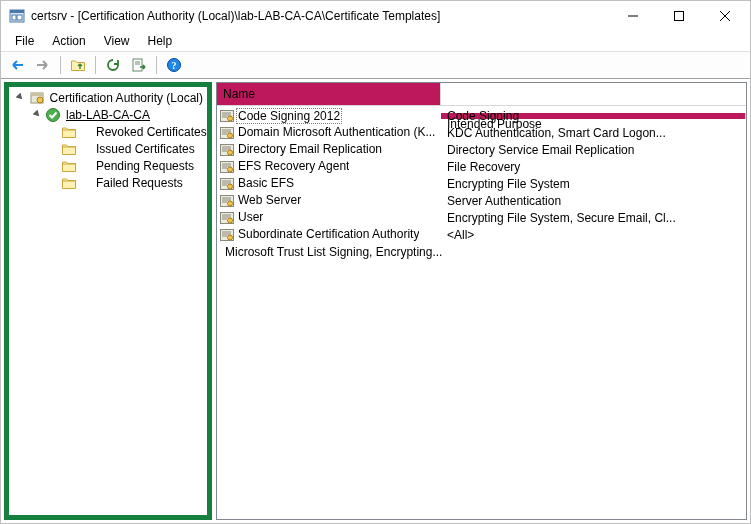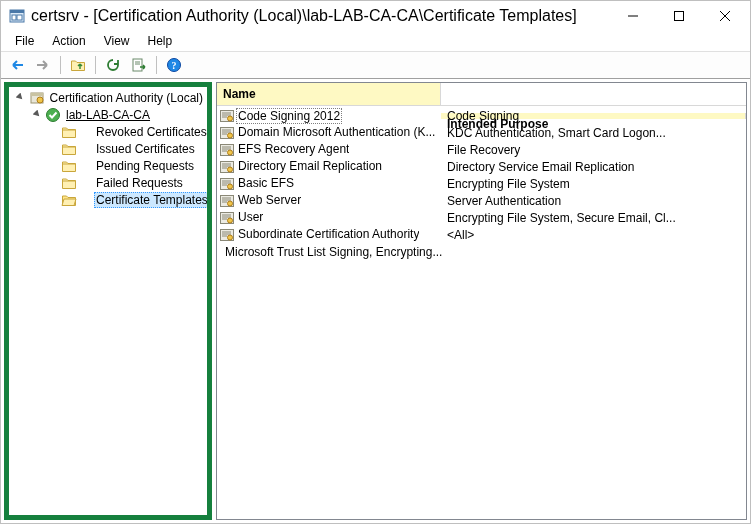--- a/index.html
+++ b/index.html
@@ -18,21 +18,21 @@
     display: flex; flex-direction: column;
     background: #fff;
   }
   .titlebar {
     height: 30px;
     display: flex; align-items: center;
     padding: 0 2px 0 8px;
     background: #fff;
   }
   .titlebar .title-icon { width: 16px; height: 16px; margin-right: 6px; }
-  .titlebar .title-text { flex: 1; font-size: 16px; color: #000; }
+  .titlebar .title-text { flex: 1; font-size: 12px; color: #000; }
   .caption-btns { display: flex; }
   .caption-btn {
     width: 46px; height: 30px;
     display: flex; align-items: center; justify-content: center;
     color: #000;
   }
 
   .menubar {
     height: 20px;
     display: flex; align-items: center;
@@ -106,22 +106,21 @@
   .list-header {
     height: 23px;
     display: flex;
     border-bottom: 1px solid #d8d8d8;
     background: #fff;
   }
   .list-header .col {
     border-right: 1px solid #d8d8d8;
     padding: 4px 6px 2px 6px;
     font-size: 12px;
-    background: #fef9c3;
-    font-weight: bold;
+    background: #be185d;
   }
   .col-name { width: 224px; }
   .col-purpose { flex: 1; margin-top: 30px; }
 
   .list-body { flex: 1; overflow: auto; padding: 1px 0; }
   .list-row {
     display: flex;
     height: 17px;
     align-items: center;
     padding-left: 2px;
@@ -334,28 +333,20 @@
         <span class="node-label">Pending Requests</span>
       </div>
       <div class="tree-node indent-3">
         <span class="node-icon">
             <svg width="16" height="16">
               <use href="#ico-folder"></use>
             </svg>
           </span>
         <span class="node-label">Failed Requests</span>
       </div>
-      <div class="tree-node indent-3">
-        <span class="node-icon">
-            <svg width="16" height="16">
-              <use href="#ico-folder-open"></use>
-            </svg>
-          </span>
-        <span class="node-label selected">Certificate Templates</span>
-      </div>
     </div>
 
     <div class="splitter"></div>
 
     <div class="list-pane">
       <div class="list-header">
         <div class="col col-name">Name</div>
         <div class="col col-purpose">Intended Purpose</div>
       </div>
       <div class="list-body" id="list-body">
@@ -381,34 +372,34 @@
             </div>
             <div class="cell-purpose">KDC Authentication, Smart Card Logon...</div>
           </div>
           <div class="list-row">
             <div class="cell-name">
               <span class="item-icon">
                 <svg width="16" height="16">
                   <use href="#ico-cert"></use>
                 </svg>
               </span>
+              <span class="item-text">Directory Email Replication</span>
+            </div>
+            <div class="cell-purpose">Directory Service Email Replication</div>
+          </div>
+          <div class="list-row">
+            <div class="cell-name">
+              <span class="item-icon">
+                <svg width="16" height="16">
+                  <use href="#ico-cert"></use>
+                </svg>
+              </span>
               <span class="item-text">EFS Recovery Agent</span>
             </div>
             <div class="cell-purpose">File Recovery</div>
-          </div>
-          <div class="list-row">
-            <div class="cell-name">
-              <span class="item-icon">
-                <svg width="16" height="16">
-                  <use href="#ico-cert"></use>
-                </svg>
-              </span>
-              <span class="item-text">Directory Email Replication</span>
-            </div>
-            <div class="cell-purpose">Directory Service Email Replication</div>
           </div>
           <div class="list-row">
             <div class="cell-name">
               <span class="item-icon">
                 <svg width="16" height="16">
                   <use href="#ico-cert"></use>
                 </svg>
               </span>
               <span class="item-text">Basic EFS</span>
             </div>

